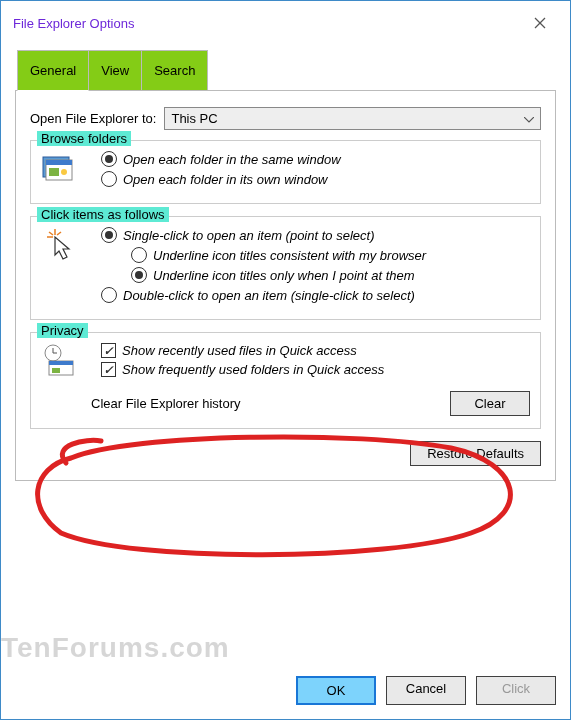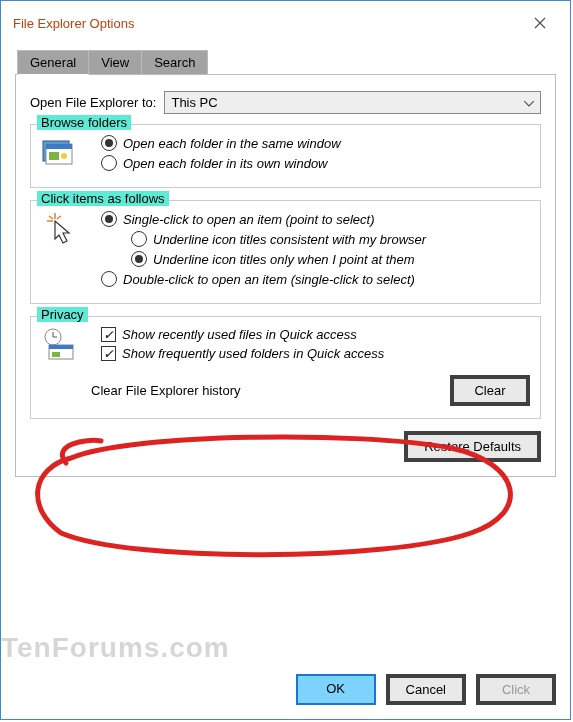--- a/index.html
+++ b/index.html
@@ -1,41 +1,41 @@
 <!DOCTYPE html>
 <html><head>
   <meta charset="utf-8">
   <style>
     * { box-sizing: border-box; margin: 0; padding: 0; font-family: "Segoe UI", Tahoma, sans-serif; font-size: 13px; }
     body { background: #fff; width: 573px; height: 722px; position: relative; }
     .dialog { border: 1px solid #3e8ac8; width: 571px; height: 720px; background: #fff; position: relative; }
     .titlebar { display: flex; align-items: center; justify-content: space-between; padding: 8px 10px 12px 12px; font-size: 15px; }
-    .titlebar-title { color: #c2410c; }
+    .titlebar-title { color: #6d28d9; }
     .close-btn { width: 40px; height: 28px; display: flex; align-items: center; justify-content: center; cursor: pointer; }
     .close-btn svg { width: 12px; height: 12px; }
     .tabs { display: flex; padding-left: 16px; position: relative; top: 1px; }
-    .tab { padding: 4px 12px; border: 1px solid #bbb; background: #a3a3a3; cursor: pointer; margin-right: -1px; }
+    .tab { padding: 12px 12px; border: 1px solid #bbb; background: #84cc16; cursor: pointer; margin-right: -1px; }
     .tab.active { border-bottom: 1px solid #fff; z-index: 2; }
     .tab-content { border: 1px solid #bbb; margin: 0 14px 14px 14px; padding: 16px 14px 14px 14px; }
     .open-row { display: flex; align-items: center; margin-bottom: 10px; gap: 8px; }
     .open-row label { white-space: nowrap; }
     .combo { flex: 1; border: 1px solid #888; background: #eee; padding: 3px 6px; display: flex; align-items: center; justify-content: space-between; cursor: pointer; }
     .fieldset { border: 1px solid #ccc; margin: 8px 0 12px 0; padding: 6px 10px 12px 10px; position: relative; }
     .fieldset-legend { position: absolute; top: -10px; left: 6px; background: #5eead4; padding: 0 4px; }
     .radio-row, .check-row { display: flex; align-items: center; gap: 6px; margin: 4px 0; }
     .radio-row label, .check-row label { cursor: pointer; }
     .radio { width: 16px; height: 16px; border: 1px solid #333; border-radius: 50%; display: flex; align-items: center; justify-content: center; cursor: pointer; }
     .radio.checked::after { content: ""; width: 8px; height: 8px; background: #333; border-radius: 50%; }
     .checkbox { width: 15px; height: 15px; border: 1px solid #333; display: flex; align-items: center; justify-content: center; cursor: pointer; background: #fff; }
     .checkbox.checked::after { content: "✓"; font-size: 12px; line-height: 1; color: #333; font-weight: bold; }
     .folder-icon, .click-icon, .privacy-icon { width: 36px; height: 36px; margin-top: 4px; }
     .browse-content, .click-content, .privacy-content { display: flex; gap: 24px; font-style: italic; }
     .options-column { flex: 1; }
     .clear-row { display: flex; align-items: center; justify-content: space-between; margin-top: 10px; }
-    .btn { border: 4px solid #404040; background: #e9e9e9; padding: 4px 16px; cursor: pointer; min-width: 80px; text-align: center; }
+    .btn { border: 1px solid #404040; background: #e9e9e9; padding: 4px 16px; cursor: pointer; min-width: 80px; text-align: center; }
     .btn.primary { border: 2px solid #1976d6; background: #7dd3fc; padding: 5px 28px; }
     .btn.disabled { color: #999; cursor: default; }
     .restore-row { display: flex; justify-content: flex-end; margin-top: 10px; }
     .dialog-buttons { display: flex; justify-content: flex-end; gap: 10px; position: absolute; bottom: 14px; right: 14px; }
     .red-circle { position: absolute; pointer-events: none; z-index: 10; }
     .watermark { position: absolute; bottom: 55px; left: 0; right: 0; font-size: 28px; font-weight: bold; color: rgba(120,120,120,0.3); letter-spacing: 1px; text-shadow: 1px 1px 2px rgba(255,255,255,0.5); pointer-events: none; }
   </style>
 </head>
 <body>
 

